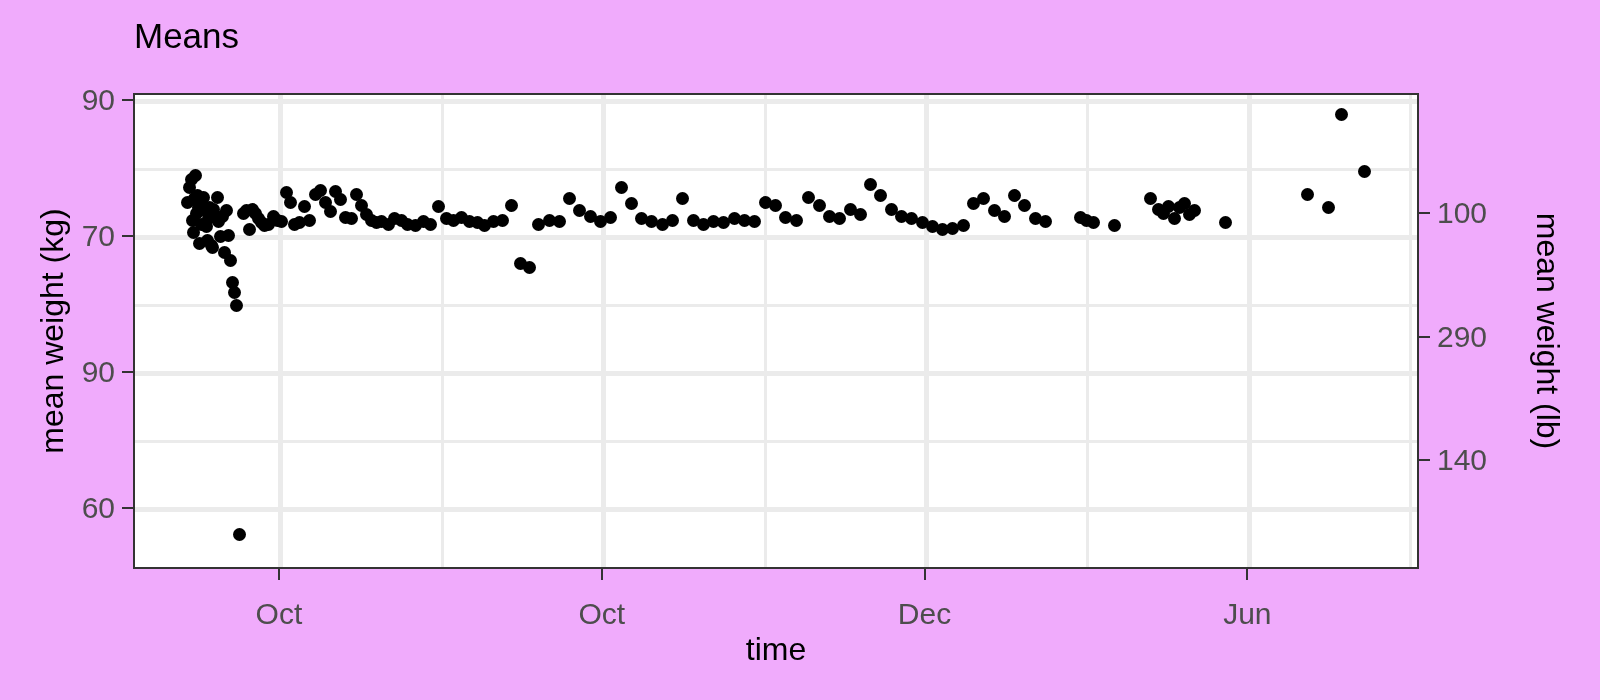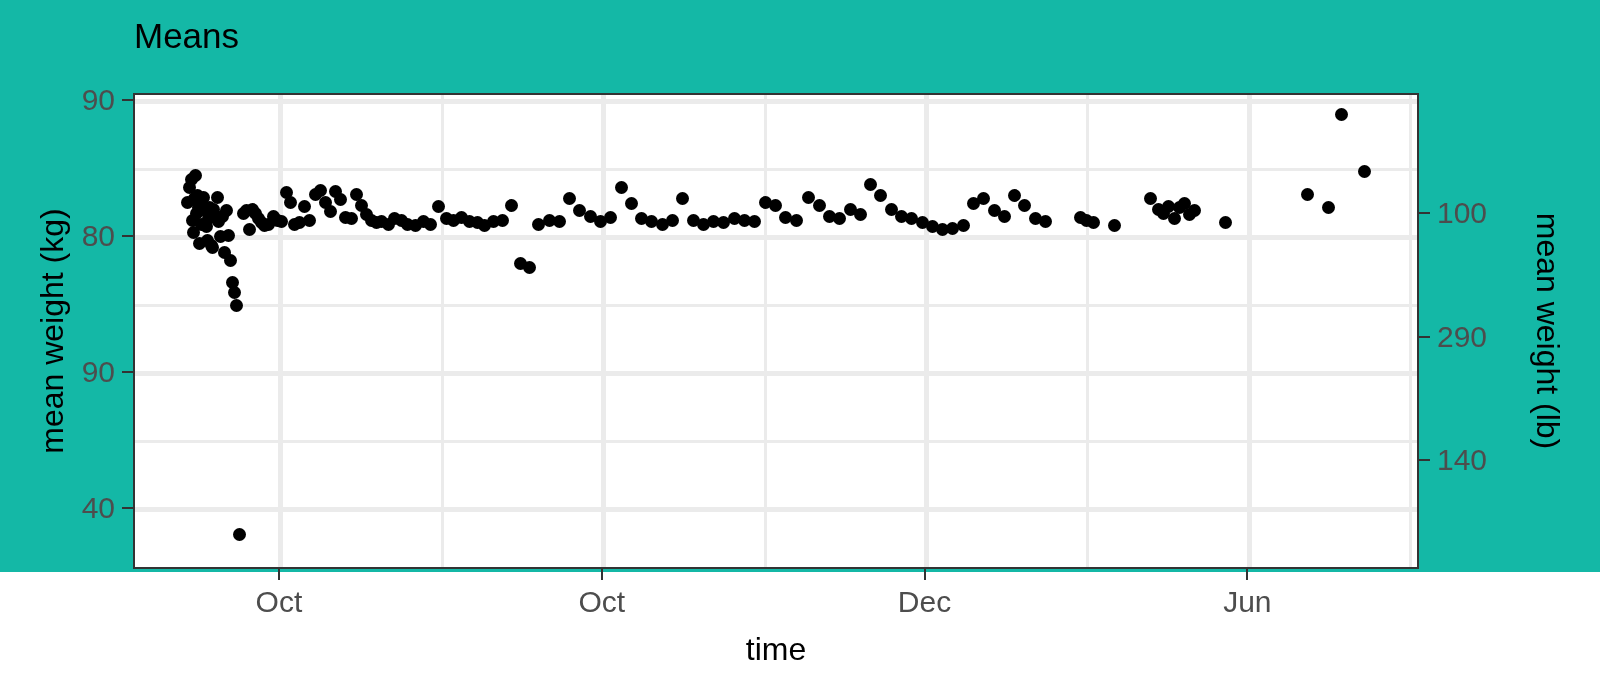--- a/index.html
+++ b/index.html
@@ -9,22 +9,22 @@
   }
   body {
     width: 1600px;
     height: 700px;
     font-family: "Liberation Sans", sans-serif;
     overflow: hidden;
   }
   #plot-root {
     position: relative;
     width: 1600px;
-    height: 572px;
-    background: #14b8a6;
+    height: 700px;
+    background: #f0abfc;
   }
   .chart-title {
     position: absolute;
     left: 134px;
     top: 14px;
     font-size: 35px;
     line-height: 44px;
     color: #000000;
     white-space: nowrap;
   }
@@ -75,20 +75,21 @@
   .y-left-tick-label {
     transform: translateY(-50%);
   }
   .y-right-tick-label {
     text-align: left;
     transform: translateY(-50%);
   }
   .x-tick-label {
     transform: translateX(-50%);
     text-align: center;
+    margin-top: 12px;
   }
   .tick-mark {
     position: absolute;
     background: #333333;
   }
   .tick-mark-y {
     width: 11px;
     height: 2px;
   }
   .tick-mark-x {
@@ -288,25 +289,25 @@
         <div class="point" style="left: 1090.53px; top: 127.84px;"></div>
         <div class="point" style="left: 1172.83px; top: 99.28px;"></div>
         <div class="point" style="left: 1193.41px; top: 112.88px;"></div>
         <div class="point" style="left: 1206.27px; top: 19.04px;"></div>
         <div class="point" style="left: 1229.42px; top: 76.16px;"></div>
       </div>
   </div>
 
   <div id="y-left-axis">
       <div class="tick-mark tick-mark-y" style="left: 122px; top: 506.8px;"></div>
-      <div class="axis-tick-label y-left-tick-label" style="right: 1485px; top: 507.8px;">40</div>
+      <div class="axis-tick-label y-left-tick-label" style="right: 1485px; top: 507.8px;">60</div>
       <div class="tick-mark tick-mark-y" style="left: 122px; top: 370.8px;"></div>
       <div class="axis-tick-label y-left-tick-label" style="right: 1485px; top: 371.8px;">90</div>
       <div class="tick-mark tick-mark-y" style="left: 122px; top: 234.8px;"></div>
-      <div class="axis-tick-label y-left-tick-label" style="right: 1485px; top: 235.8px;">80</div>
+      <div class="axis-tick-label y-left-tick-label" style="right: 1485px; top: 235.8px;">70</div>
       <div class="tick-mark tick-mark-y" style="left: 122px; top: 98.8px;"></div>
       <div class="axis-tick-label y-left-tick-label" style="right: 1485px; top: 99.8px;">90</div>
     </div>
   <div id="y-right-axis">
       <div class="tick-mark tick-mark-y" style="left: 1419px; top: 459.341px;"></div>
       <div class="axis-tick-label y-right-tick-label" style="left: 1437px; top: 460.341px;">140</div>
       <div class="tick-mark tick-mark-y" style="left: 1419px; top: 335.865px;"></div>
       <div class="axis-tick-label y-right-tick-label" style="left: 1437px; top: 336.865px;">290</div>
       <div class="tick-mark tick-mark-y" style="left: 1419px; top: 212.389px;"></div>
       <div class="axis-tick-label y-right-tick-label" style="left: 1437px; top: 213.389px;">100</div>

